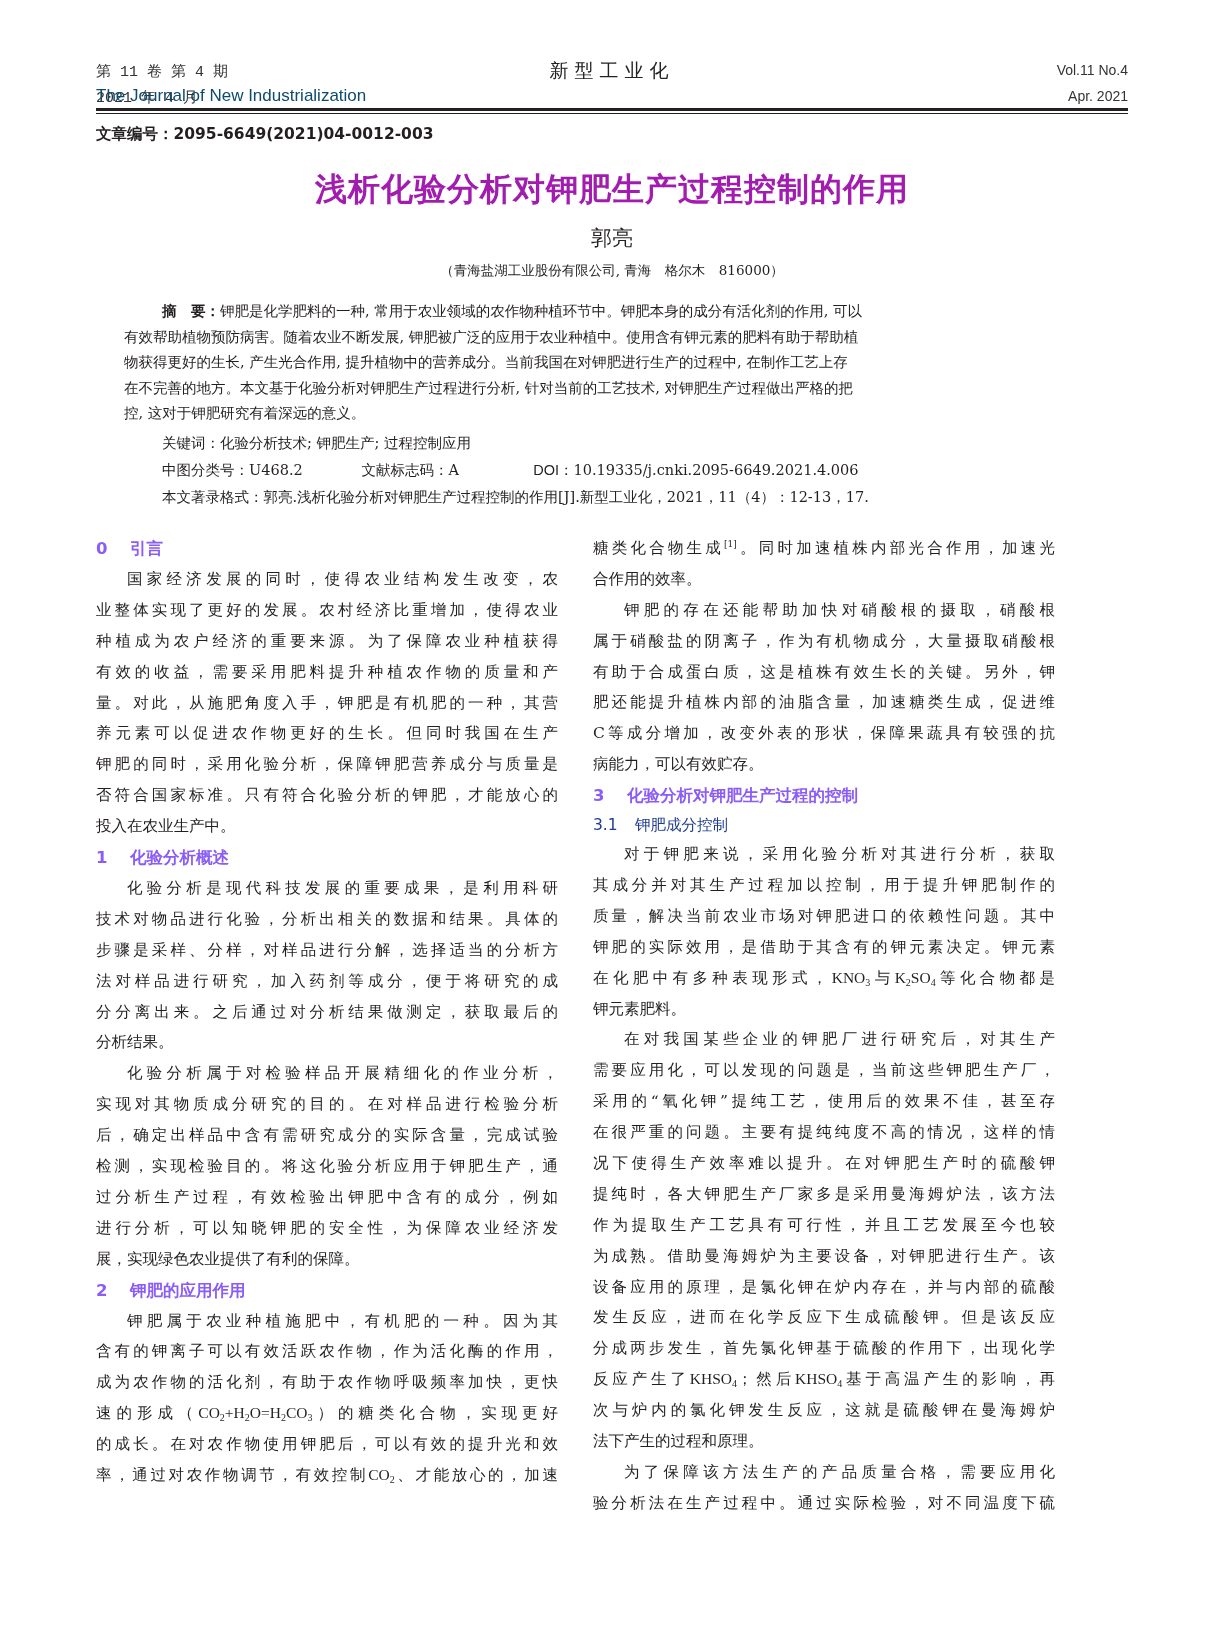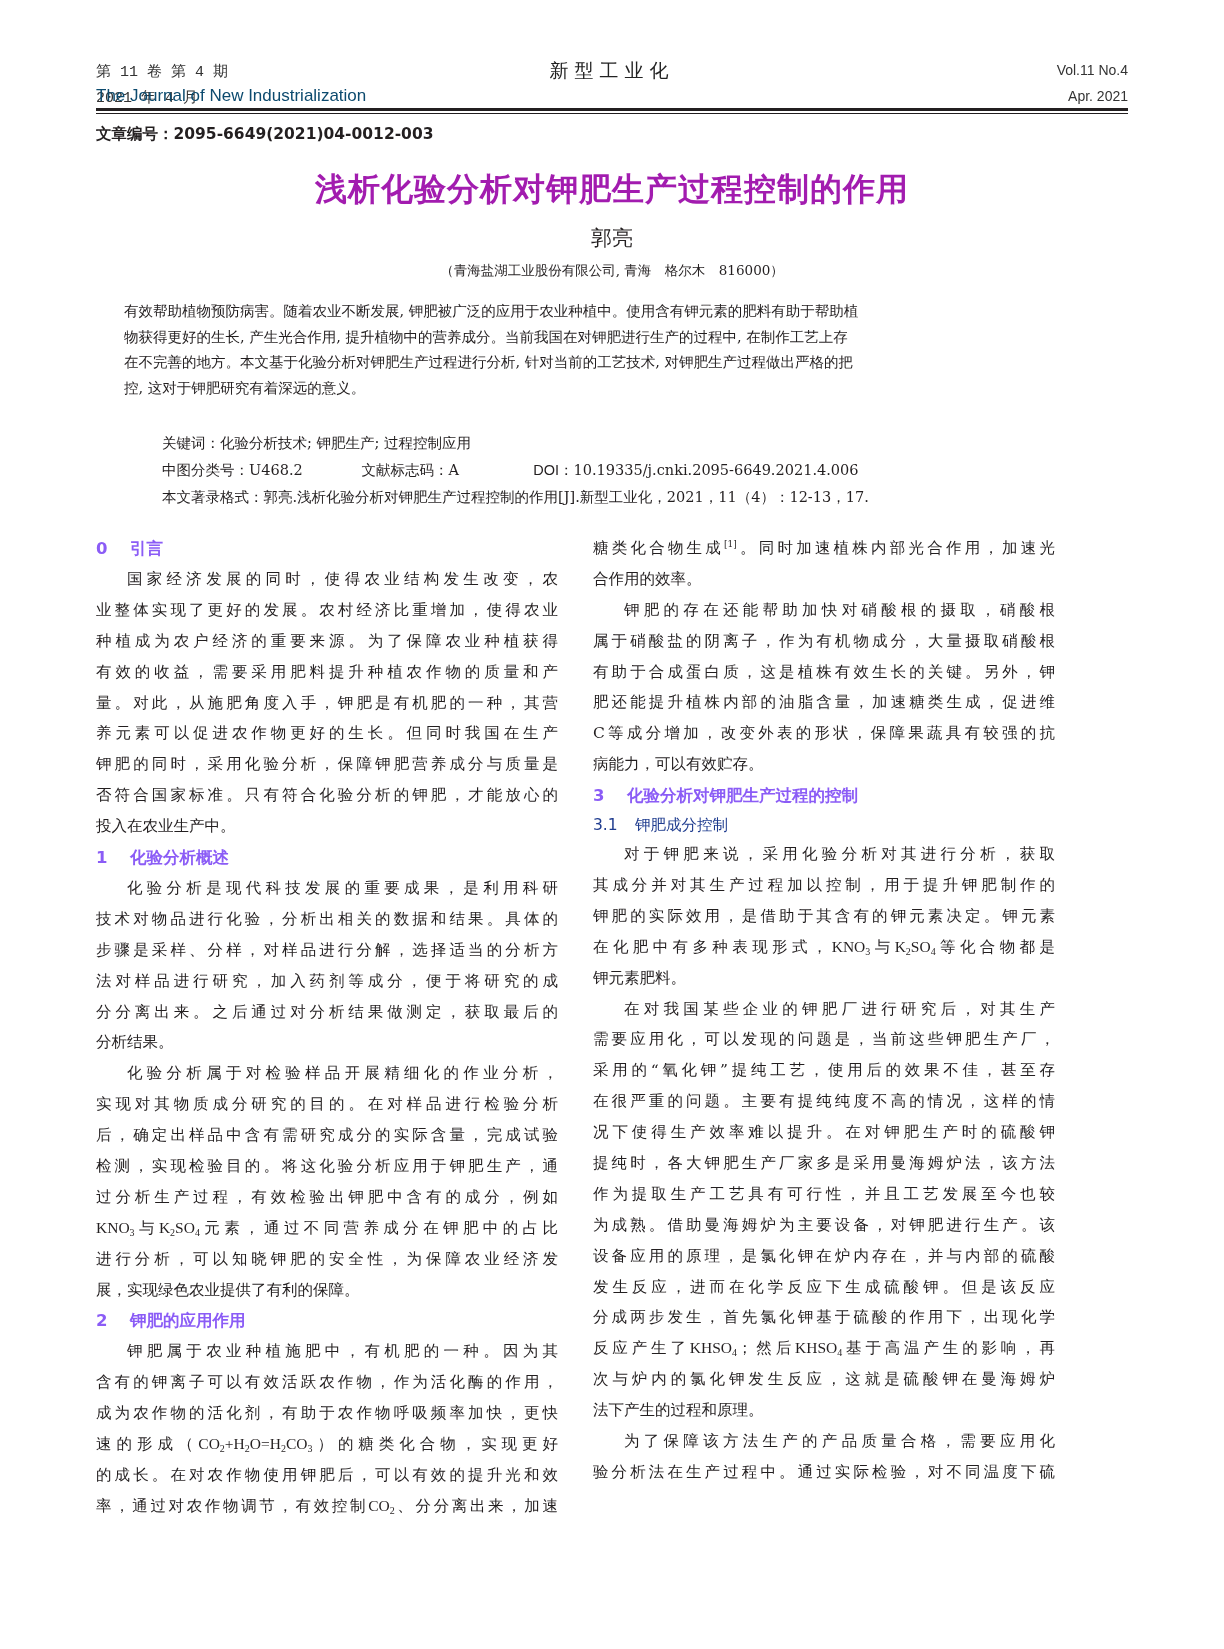--- a/index.html
+++ b/index.html
@@ -54,20 +54,21 @@
 </div>
 <div class="rule-thick"></div>
 <div class="rule-thin"></div>
 
 <div class="artno">文章编号：2095-6649(2021)04-0012-003</div>
 <div class="title">浅析化验分析对钾肥生产过程控制的作用</div>
 <div class="author">郭亮</div>
 <div class="affil">（青海盐湖工业股份有限公司, 青海　格尔木　816000）</div>
 
 <div class="abstract">
+  <div class="line first"><span class="lbl">摘　要：</span><span>钾肥是化学肥料的一种, 常用于农业领域的农作物种植环节中。钾肥本身的成分有活化剂的作用, 可以</span></div>
   <div class="line">有效帮助植物预防病害。随着农业不断发展, 钾肥被广泛的应用于农业种植中。使用含有钾元素的肥料有助于帮助植</div>
   <div class="line">物获得更好的生长, 产生光合作用, 提升植物中的营养成分。当前我国在对钾肥进行生产的过程中, 在制作工艺上存</div>
   <div class="line">在不完善的地方。本文基于化验分析对钾肥生产过程进行分析, 针对当前的工艺技术, 对钾肥生产过程做出严格的把</div>
   <div class="line">控, 这对于钾肥研究有着深远的意义。</div>
 </div>
 
 <div class="meta" style="top:433px;">
   <span class="lbl">关键词：</span><span>化验分析技术; 钾肥生产; 过程控制应用</span>
 </div>
 <div class="meta" style="top:460px;">
@@ -100,32 +101,31 @@
     <div class="line">法对样品进行研究，加入药剂等成分，便于将研究的成</div>
     <div class="line">分分离出来。之后通过对分析结果做测定，获取最后的</div>
     <div class="line last">分析结果。</div>
   </div>
   <div>
     <div class="line indent">化验分析属于对检验样品开展精细化的作业分析，</div>
     <div class="line">实现对其物质成分研究的目的。在对样品进行检验分析</div>
     <div class="line">后，确定出样品中含有需研究成分的实际含量，完成试验</div>
     <div class="line">检测，实现检验目的。将这化验分析应用于钾肥生产，通</div>
     <div class="line">过分析生产过程，有效检验出钾肥中含有的成分，例如</div>
-    <div class="line"><span class="chem">KNO</span><sub class="chem">3</sub><span>与</span><span class="chem">K</span><sub class="chem">2</sub><span class="chem">SO</span><sub class="chem">4</sub><span>元素，通过不同营养成分在钾肥中的占比</span></div>
     <div class="line">进行分析，可以知晓钾肥的安全性，为保障农业经济发</div>
     <div class="line last">展，实现绿色农业提供了有利的保障。</div>
   </div>
   <div class="h1"><span class="num">2</span><span>钾肥的应用作用</span></div>
   <div>
     <div class="line indent">钾肥属于农业种植施肥中，有机肥的一种。因为其</div>
     <div class="line">含有的钾离子可以有效活跃农作物，作为活化酶的作用，</div>
     <div class="line">成为农作物的活化剂，有助于农作物呼吸频率加快，更快</div>
     <div class="line"><span>速的形成（</span><span class="chem">CO</span><sub class="chem">2</sub><span class="chem">+H</span><sub class="chem">2</sub><span class="chem">O=H</span><sub class="chem">2</sub><span class="chem">CO</span><sub class="chem">3</sub><span>）的糖类化合物，实现更好</span></div>
     <div class="line">的成长。在对农作物使用钾肥后，可以有效的提升光和效</div>
-    <div class="line"><span>率，通过对农作物调节，有效控制</span><span class="chem">CO</span><sub class="chem">2</sub><span>、分分离出来，加速</span></div>
+    <div class="line"><span>率，通过对农作物调节，有效控制</span><span class="chem">CO</span><sub class="chem">2</sub><span>、才能放心的，加速</span></div>
   </div>
 </div>
 
 <div class="col right">
   <div>
     <div class="line"><span>糖类化合物生成</span><sup>[1]</sup><span>。同时加速植株内部光合作用，加速光</span></div>
     <div class="line last">合作用的效率。</div>
   </div>
   <div>
     <div class="line indent">钾肥的存在还能帮助加快对硝酸根的摄取，硝酸根</div>
@@ -133,20 +133,21 @@
     <div class="line">有助于合成蛋白质，这是植株有效生长的关键。另外，钾</div>
     <div class="line">肥还能提升植株内部的油脂含量，加速糖类生成，促进维</div>
     <div class="line">C等成分增加，改变外表的形状，保障果蔬具有较强的抗</div>
     <div class="line last">病能力，可以有效贮存。</div>
   </div>
   <div class="h1"><span class="num">3</span><span>化验分析对钾肥生产过程的控制</span></div>
   <div class="h2"><span class="num">3.1</span><span>钾肥成分控制</span></div>
   <div>
     <div class="line indent">对于钾肥来说，采用化验分析对其进行分析，获取</div>
     <div class="line">其成分并对其生产过程加以控制，用于提升钾肥制作的</div>
+    <div class="line">质量，解决当前农业市场对钾肥进口的依赖性问题。其中</div>
     <div class="line">钾肥的实际效用，是借助于其含有的钾元素决定。钾元素</div>
     <div class="line"><span>在化肥中有多种表现形式，</span><span class="chem">KNO</span><sub class="chem">3</sub><span>与</span><span class="chem">K</span><sub class="chem">2</sub><span class="chem">SO</span><sub class="chem">4</sub><span>等化合物都是</span></div>
     <div class="line last">钾元素肥料。</div>
   </div>
   <div>
     <div class="line indent">在对我国某些企业的钾肥厂进行研究后，对其生产</div>
     <div class="line">需要应用化，可以发现的问题是，当前这些钾肥生产厂，</div>
     <div class="line">采用的“氧化钾”提纯工艺，使用后的效果不佳，甚至存</div>
     <div class="line">在很严重的问题。主要有提纯纯度不高的情况，这样的情</div>
     <div class="line">况下使得生产效率难以提升。在对钾肥生产时的硫酸钾</div>

